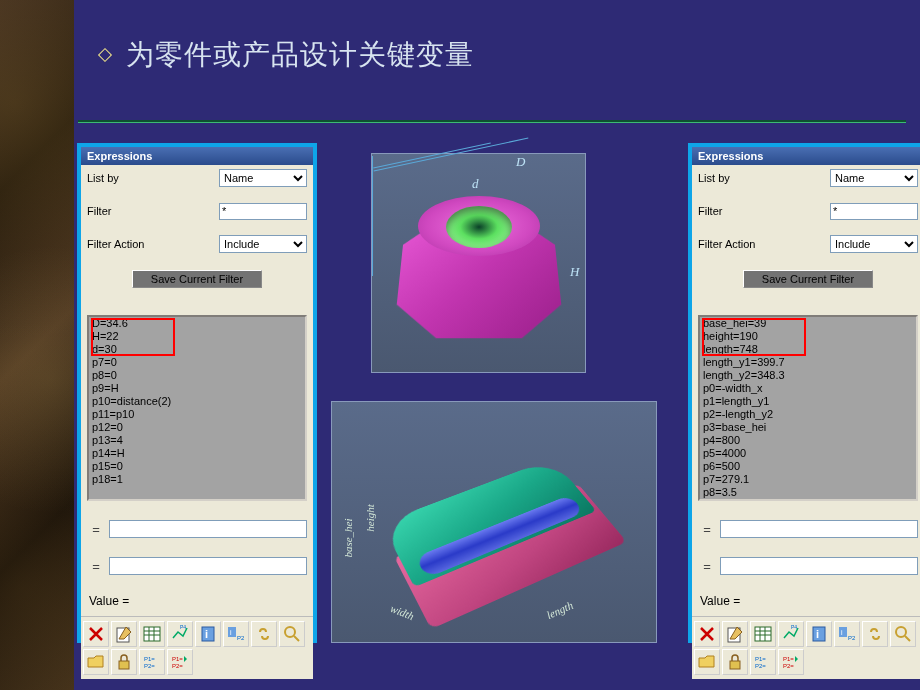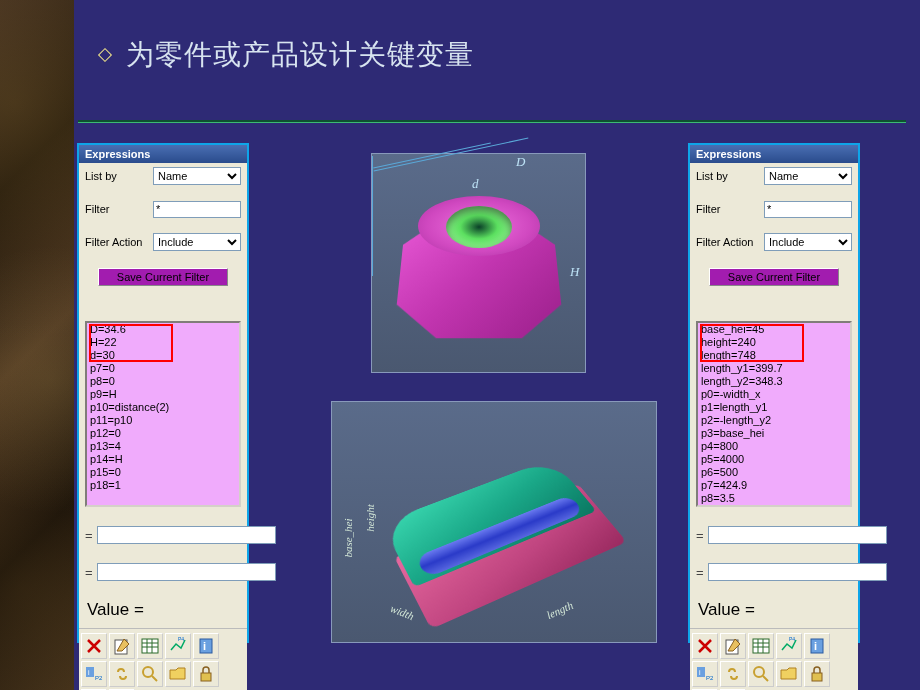--- a/index.html
+++ b/index.html
@@ -3,39 +3,39 @@
 <meta charset="utf-8">
 <style>
 *{box-sizing:border-box;margin:0;padding:0;font-family:"Microsoft Sans Serif",Tahoma,Arial,sans-serif}
 body{width:920px;height:690px;background:#2e2a75;position:relative;overflow:hidden}
 .side-deco{position:absolute;left:0;top:0;width:74px;height:690px;background:linear-gradient(135deg,#3b2a1e 0%,#1a1209 25%,#4a3420 50%,#0d0805 75%,#3a2a18 100%)}
 .side-deco::before{content:"";position:absolute;inset:0;background:radial-gradient(circle at 20% 15%,rgba(180,140,60,.25) 0%,transparent 40%),radial-gradient(circle at 70% 55%,rgba(200,170,90,.18) 0%,transparent 35%),radial-gradient(circle at 30% 85%,rgba(160,120,50,.2) 0%,transparent 45%)}
 .title-row{position:absolute;left:100px;top:36px;display:flex;align-items:center;gap:16px}
 .bullet{width:10px;height:10px;border:1px solid #f3e78a;transform:rotate(45deg)}
 .title-text{font-size:28px;color:#d8e4f0;font-family:"SimSun","Songti SC",serif;letter-spacing:1px}
 .hr-line{position:absolute;left:78px;top:120px;width:828px;height:0;border-top:2px solid #0e5030;border-bottom:1px solid #3cba74}
-.panel{position:absolute;width:172px;background:#ece9d8;border:2px solid #0ea5e9;font-size:11px}
+.panel{position:absolute;width:240px;background:#ece9d8;border:4px solid #0ea5e9;font-size:11px}
 .panel-left{left:77px;top:143px;height:500px}
 .panel-right{left:688px;top:143px;height:500px}
 .panel-title{background:linear-gradient(#4a6fb3,#2a4b8c);color:#fff;font-weight:bold;padding:3px 6px;font-size:11px}
 .panel-body{padding:4px 6px;display:flex;flex-direction:column;gap:15px}
 .form-row{display:flex;align-items:center;justify-content:space-between;height:18px}
 .form-label{font-size:11px;color:#000}
 .form-select{width:88px;height:18px;font-size:11px;border:1px solid #7f9db9;background:#fff}
 .form-input{width:88px;height:17px;font-size:11px;border:1px solid #7f9db9;background:#fff;padding:0 2px}
-.save-btn{display:block;margin:2px auto 20px;font-size:11px;background:#a21caf;border:1px solid #888;border-top-color:#fff;border-left-color:#fff;padding:2px 18px;cursor:pointer}
-.expr-list{border:2px inset #d4d0c8;background:#f0abfc;height:186px;overflow:hidden;position:relative}
+.save-btn{display:block;margin:2px auto 12px;font-size:11px;background:#737373;border:1px solid #888;border-top-color:#fff;border-left-color:#fff;padding:2px 18px;cursor:pointer}
+.expr-list{border:2px inset #d4d0c8;background:#a3a3a3;height:186px;overflow:hidden;position:relative}
 .expr-scroll-l{height:100%;overflow-y:scroll}
 .expr-item{font-size:11px;padding:0 3px;line-height:13px;white-space:nowrap}
 .highlight-box{position:absolute;border:2px solid #ff0000;pointer-events:none}
 .hi-left{left:2px;top:1px;width:84px;height:38px}
 .hi-right{left:2px;top:1px;width:104px;height:38px}
 .eq-row{display:flex;align-items:center;gap:4px;margin-top:4px}
 .eq-input{flex:1;height:18px;border:1px solid #7f9db9;background:#fff}
-.value-label{font-size:17px;padding:4px 2px}
+.value-label{font-size:12px;padding:4px 2px}
 .toolbar{display:flex;flex-wrap:wrap;gap:2px;padding:4px 2px;background:#ece9d8;border-top:1px solid #bbb}
 .tool-btn{width:26px;height:26px;border:1px solid #ccc;border-top-color:#fff;border-left-color:#fff;background:#ece9d8;display:flex;align-items:center;justify-content:center;cursor:pointer}
 .tool-btn svg{width:20px;height:20px}
 .viewport{position:absolute;background:linear-gradient(180deg,#5a6b8a 0%,#4a5870 100%);border:1px solid #8899bb}
 .vp1{left:371px;top:153px;width:215px;height:220px}
 .vp2{left:331px;top:401px;width:326px;height:242px}
 .nut-body{position:absolute;left:28px;top:52px;width:158px;height:135px}
 .nut-hex{position:absolute;inset:0;background:linear-gradient(135deg,#e858d6 0%,#c235b0 50%,#9a1f8a 100%);clip-path:polygon(25% 0%,75% 0%,100% 25%,100% 75%,75% 100%,25% 100%,0% 75%,0% 25%);transform:perspective(400px) rotateX(28deg)}
 .nut-top{position:absolute;left:18px;top:-10px;width:122px;height:60px;background:radial-gradient(ellipse,#f070e0 0%,#d048c0 60%,#a830a0 100%);border-radius:50%}
 .nut-hole{position:absolute;left:46px;top:0px;width:66px;height:42px;background:radial-gradient(ellipse,#0a4028 0%,#5ce060 40%,#88f088 70%);border-radius:50%;box-shadow:inset 0 4px 8px rgba(0,0,0,.5)}
@@ -193,33 +193,33 @@
       <input class="form-input" value="*" style="">
     </div>
     <div class="form-row">
       <span class="form-label">Filter Action</span>
       <select class="form-select"><option>Include</option></select>
     </div>
     <button class="save-btn">Save Current Filter</button>
     <div class="expr-list">
       <div class="highlight-box hi-right"></div>
       <div class="expr-scroll-l" id="list-right">
-          <div class="expr-item">base_hei=45</div>
-          <div class="expr-item">height=240</div>
+          <div class="expr-item">base_hei=39</div>
+          <div class="expr-item">height=190</div>
           <div class="expr-item">length=748</div>
           <div class="expr-item">length_y1=399.7</div>
           <div class="expr-item">length_y2=348.3</div>
           <div class="expr-item">p0=-width_x</div>
           <div class="expr-item">p1=length_y1</div>
           <div class="expr-item">p2=-length_y2</div>
           <div class="expr-item">p3=base_hei</div>
           <div class="expr-item">p4=800</div>
           <div class="expr-item">p5=4000</div>
           <div class="expr-item">p6=500</div>
-          <div class="expr-item">p7=424.9</div>
+          <div class="expr-item">p7=279.1</div>
           <div class="expr-item">p8=3.5</div>
         </div>
     </div>
     <div class="eq-row">
       <span class="eq-icon">=</span>
       <input class="eq-input" style="">
     </div>
     <div class="eq-row">
       <span class="eq-icon">=</span>
       <input class="eq-input" style="">

